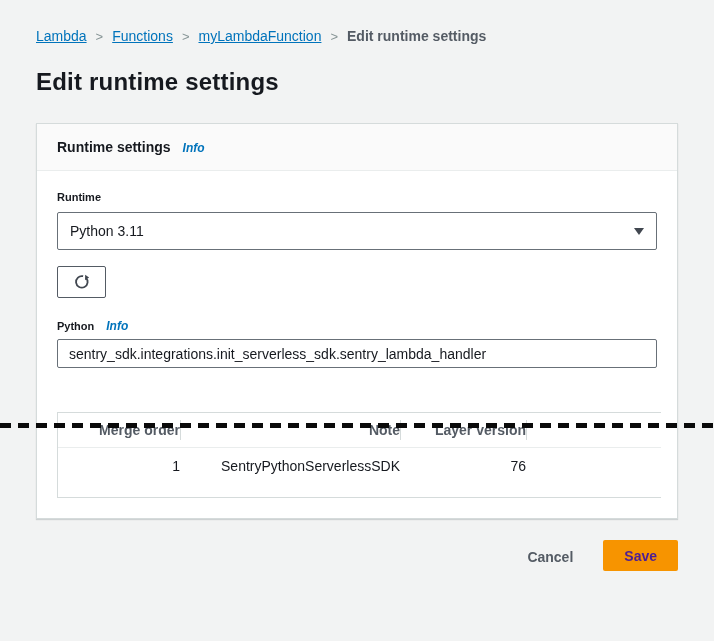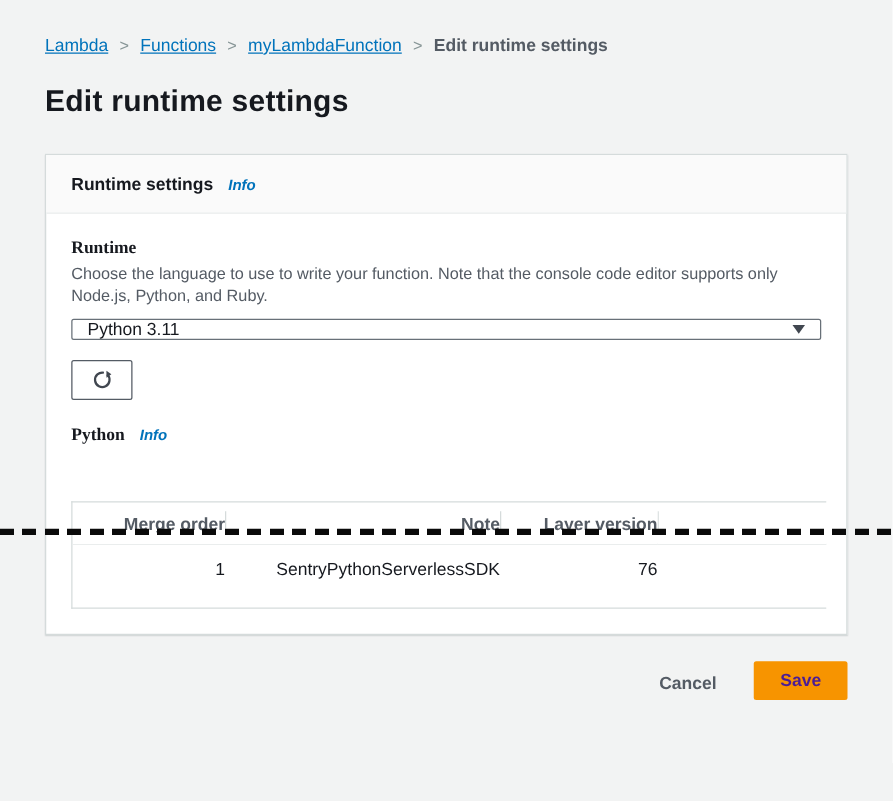--- a/index.html
+++ b/index.html
@@ -33,27 +33,27 @@
   .card-header {
     background:#fafafa;
     border-bottom:1px solid #eaeded;
     padding:15px 20px;
     display:flex; align-items:baseline;
   }
   .card-header .card-title { font-size:14px; font-weight:700; color:#16191f; }
   .info-link { font-size:12px; font-weight:700; color:#0073bb; margin-left:12px; cursor:pointer; text-decoration:none;font-style:italic; }
   .card-body { padding:20px; }
 
-  .field-label { font-size:14px; font-weight:700; color:#16191f;font-family:Liberation Serif, serif; }
+  .field-label { font-size:11px; font-weight:700; color:#16191f; }
   .field-desc { font-size:13px; color:#545b64; line-height:1.38; margin-top:3px; max-width:596px; }
 
   
   .select {
     margin-top:9px;
-    height:17px; width:100%;
+    height:38px; width:100%;
     border:1px solid #687078; border-radius:2px;
     background:#fff;
     display:flex; align-items:center; justify-content:space-between;
     padding:0 12px; cursor:pointer;
   }
   .select .select-value { font-size:14px; color:#16191f; }
   .caret-down {
     width:0; height:0;
     border-left:5px solid transparent; border-right:5px solid transparent;
     border-top:7px solid #414750;
@@ -147,40 +147,40 @@
 
   <section class="card">
     <div class="card-header">
       <span class="card-title">Runtime settings</span>
       <a class="info-link">Info</a>
     </div>
 
     <div class="card-body">
 
       <div class="field-label">Runtime</div>
-      <div class="field-desc">Choose the language to use to write your function. Note that the console code editor supports only Node.js, Python, and Ruby.</div>
 
       <div class="select">
         <span class="select-value">Python 3.11</span>
         <span class="caret-down"></span>
       </div>
 
       <button class="refresh-btn">
         <span style="display:flex;">
           <svg width="18" height="18" viewBox="0 0 16 16">
             <path d="M9 2.85 A5.15 5.15 0 1 0 11.3 4.05" fill="none" stroke="#414750" stroke-width="1.6"></path>
             <path d="M10.8 1.5 L10.8 6.4 L14.3 3.95 Z" fill="#414750"></path>
           </svg>
         </span>
       </button>
 
       <div class="handler-row">
         <span class="field-label">Python</span>
         <a class="info-link">Info</a>
       </div>
+      <input class="text-input" type="text" value="sentry_sdk.integrations.init_serverless_sdk.sentry_lambda_handler" style="">
 
       <div class="table-wrap">
         <table class="layers">
           <thead>
             <tr>
               <th class="col-merge">Merge order</th>
               <th class="col-name">Note</th>
               <th class="col-ver">Layer version</th>
               <th class="col-compat">Compatible runtimes</th>
             </tr>

